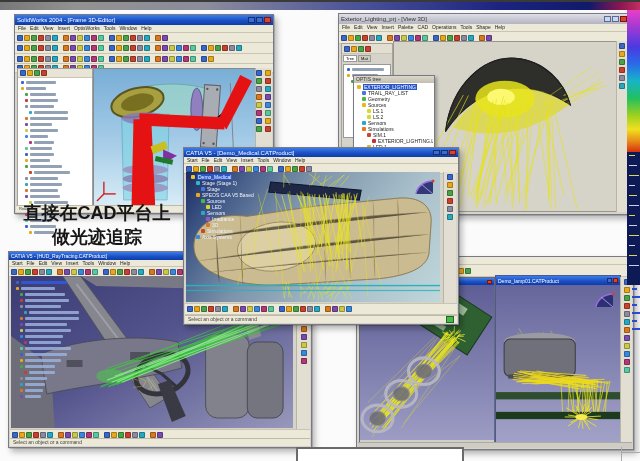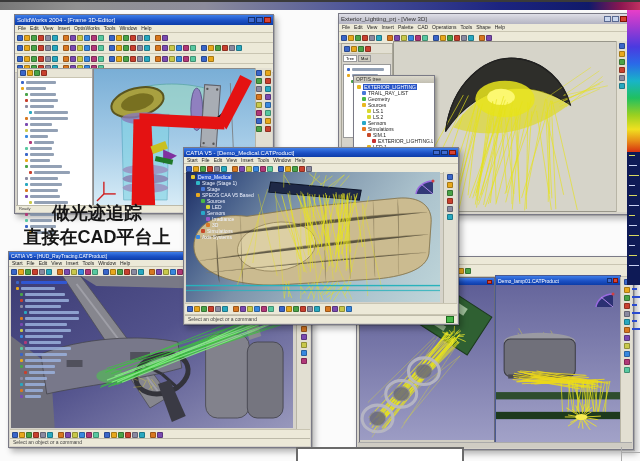--- a/index.html
+++ b/index.html
@@ -558,22 +558,22 @@
         <span class="ic" style="background: rgb(88, 200, 160);"></span>
         <span class="ic gap" style="background: rgb(58, 102, 200);"></span>
         <span class="ic" style="background: rgb(232, 168, 28);"></span>
         <span class="ic" style="background: rgb(74, 163, 72);"></span>
         <span class="ic" style="background: rgb(200, 64, 46);"></span>
       </div>
     <div class="statusbar abs" style="left:1px;right:1px;bottom:1px;height:6px;font-size:4px;line-height:5px;">Ready</div>
   </div>
 
   <div class="caption">
+    <div>直接在CAD平台上</div>
     <div>做光迹追踪</div>
-    <div>直接在CAD平台上</div>
   </div>
 
   <div class="win" style="left:356px;top:256px;width:276px;height:192px;z-index:4;">
     <div class="menubar" style="height:7px;">
       <span style="width:30px;height:3px;background:#9a9786;border-radius:1px;"></span>
     </div>
     <div class="toolbar" style="height:11px;">
         <span class="ic" style="background: rgb(58, 102, 200);"></span>
         <span class="ic" style="background: rgb(232, 168, 28);"></span>
         <span class="ic" style="background: rgb(74, 163, 72);"></span>

